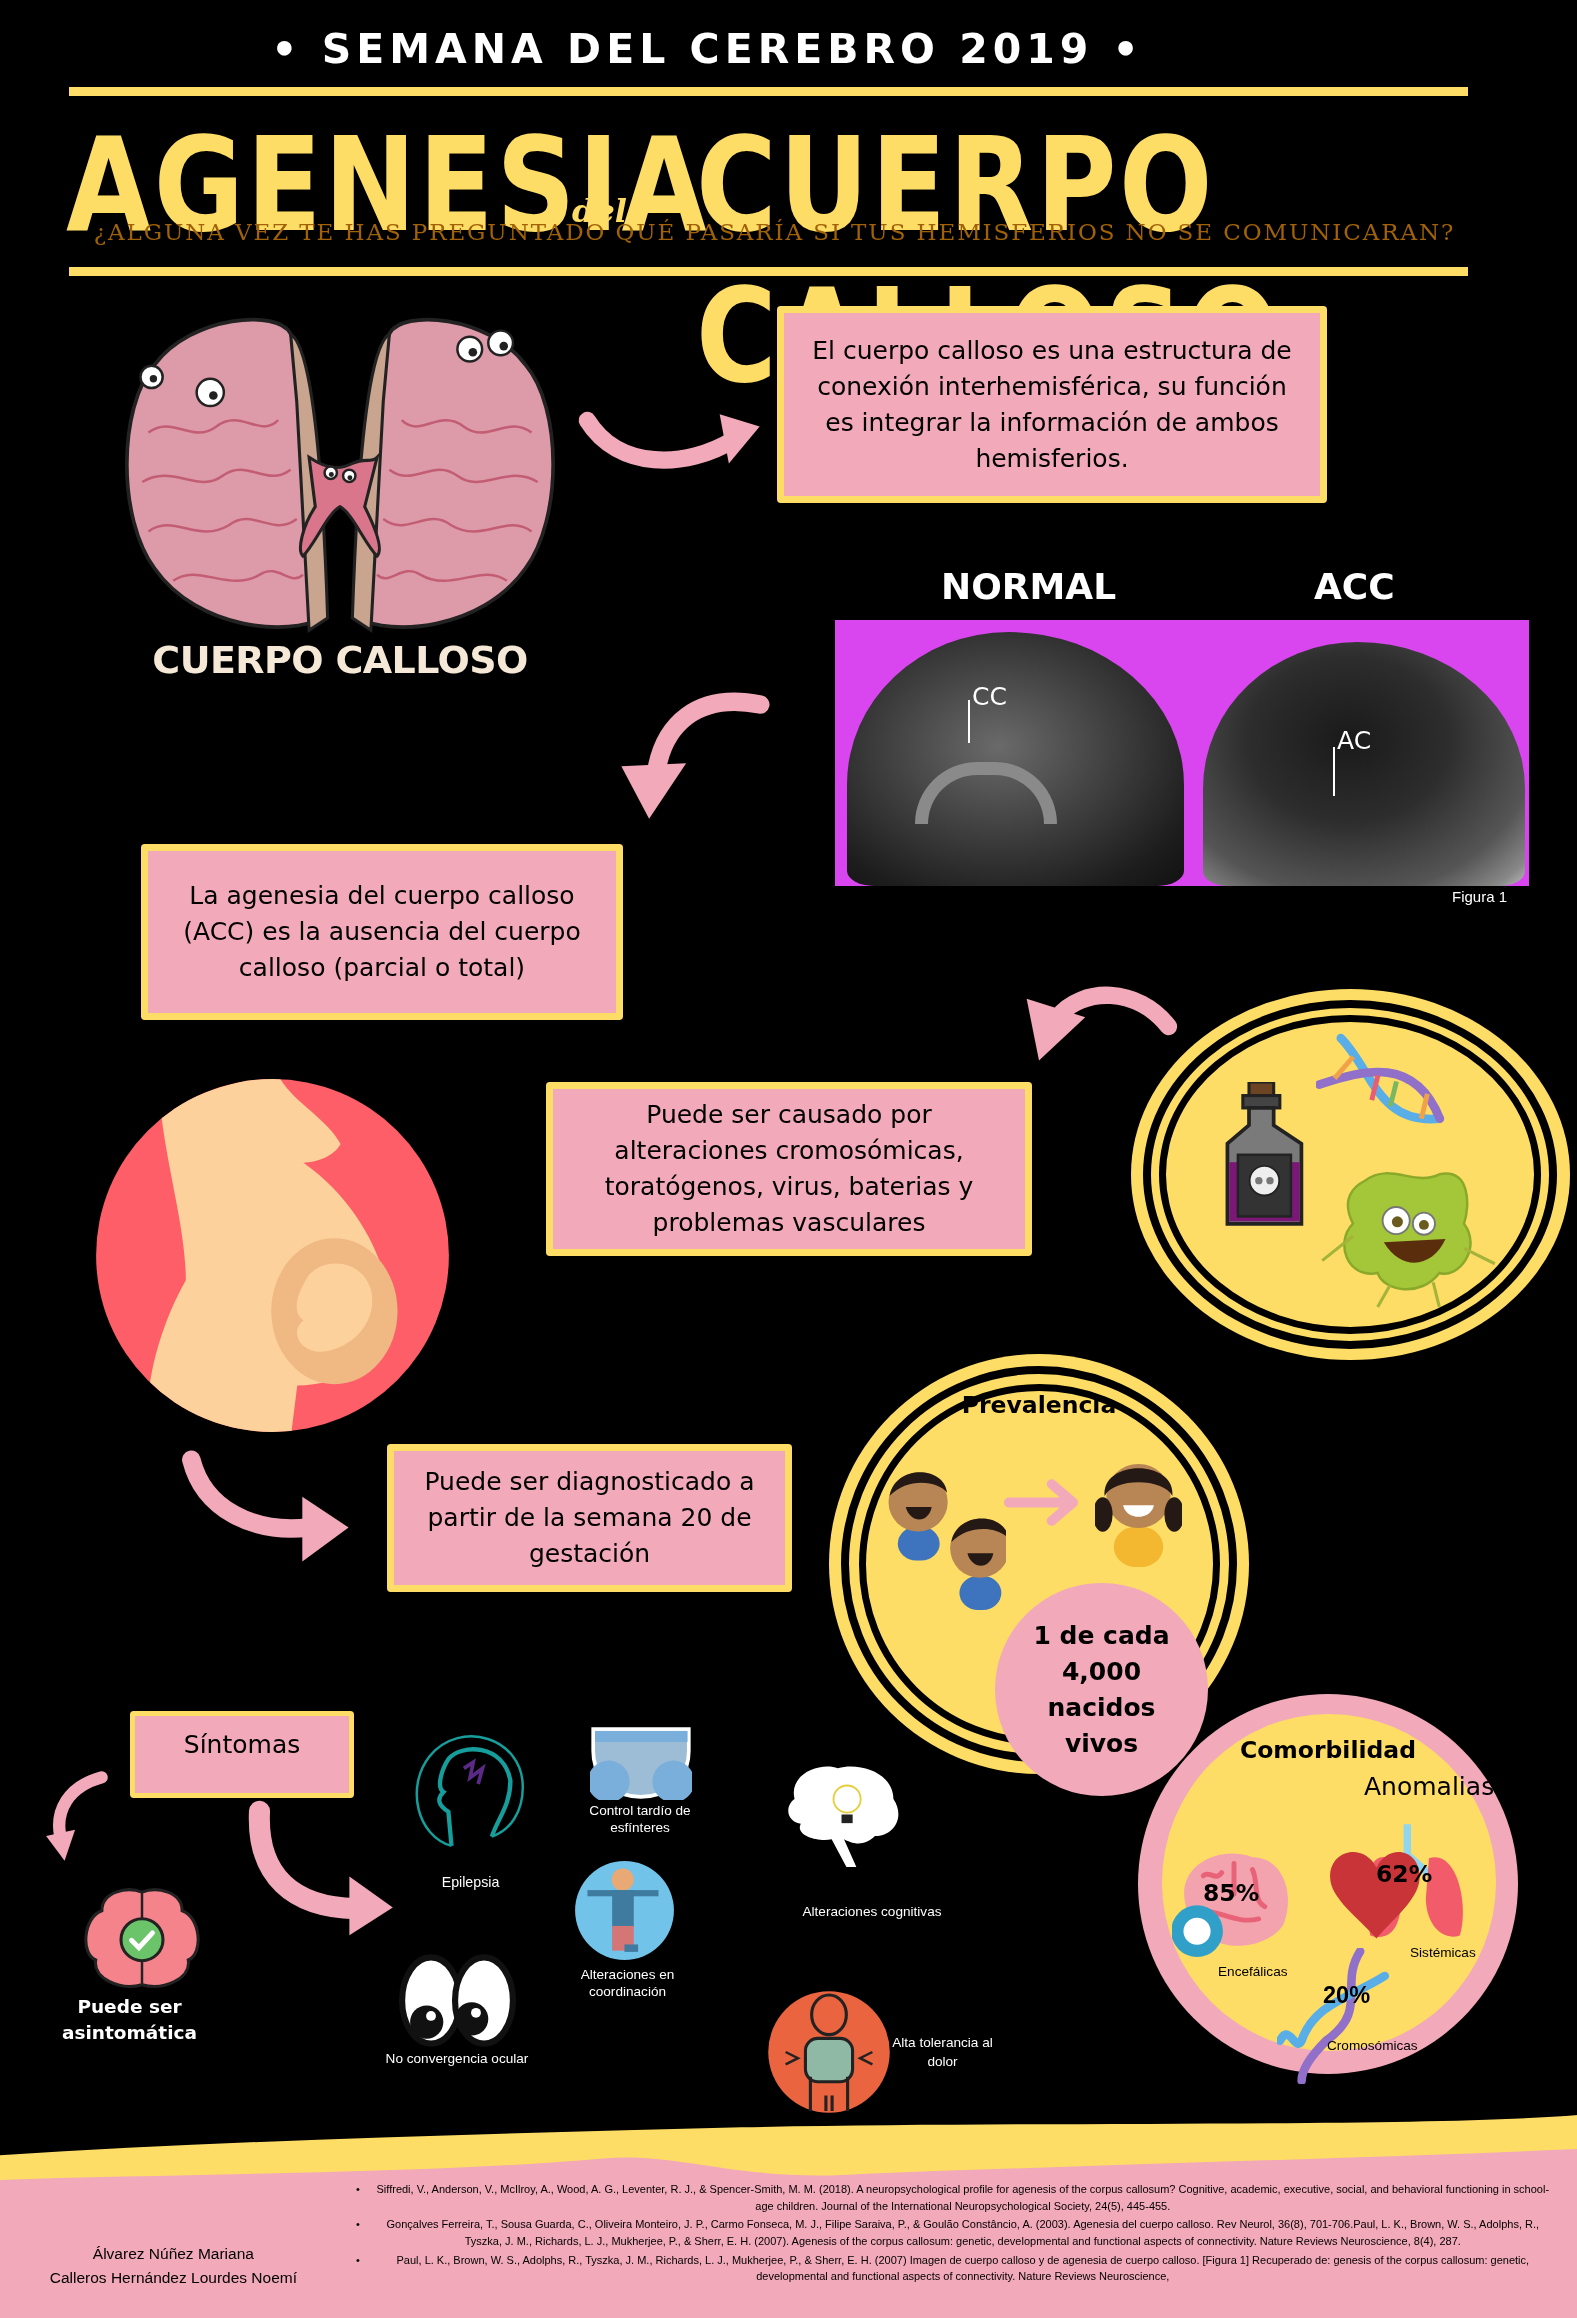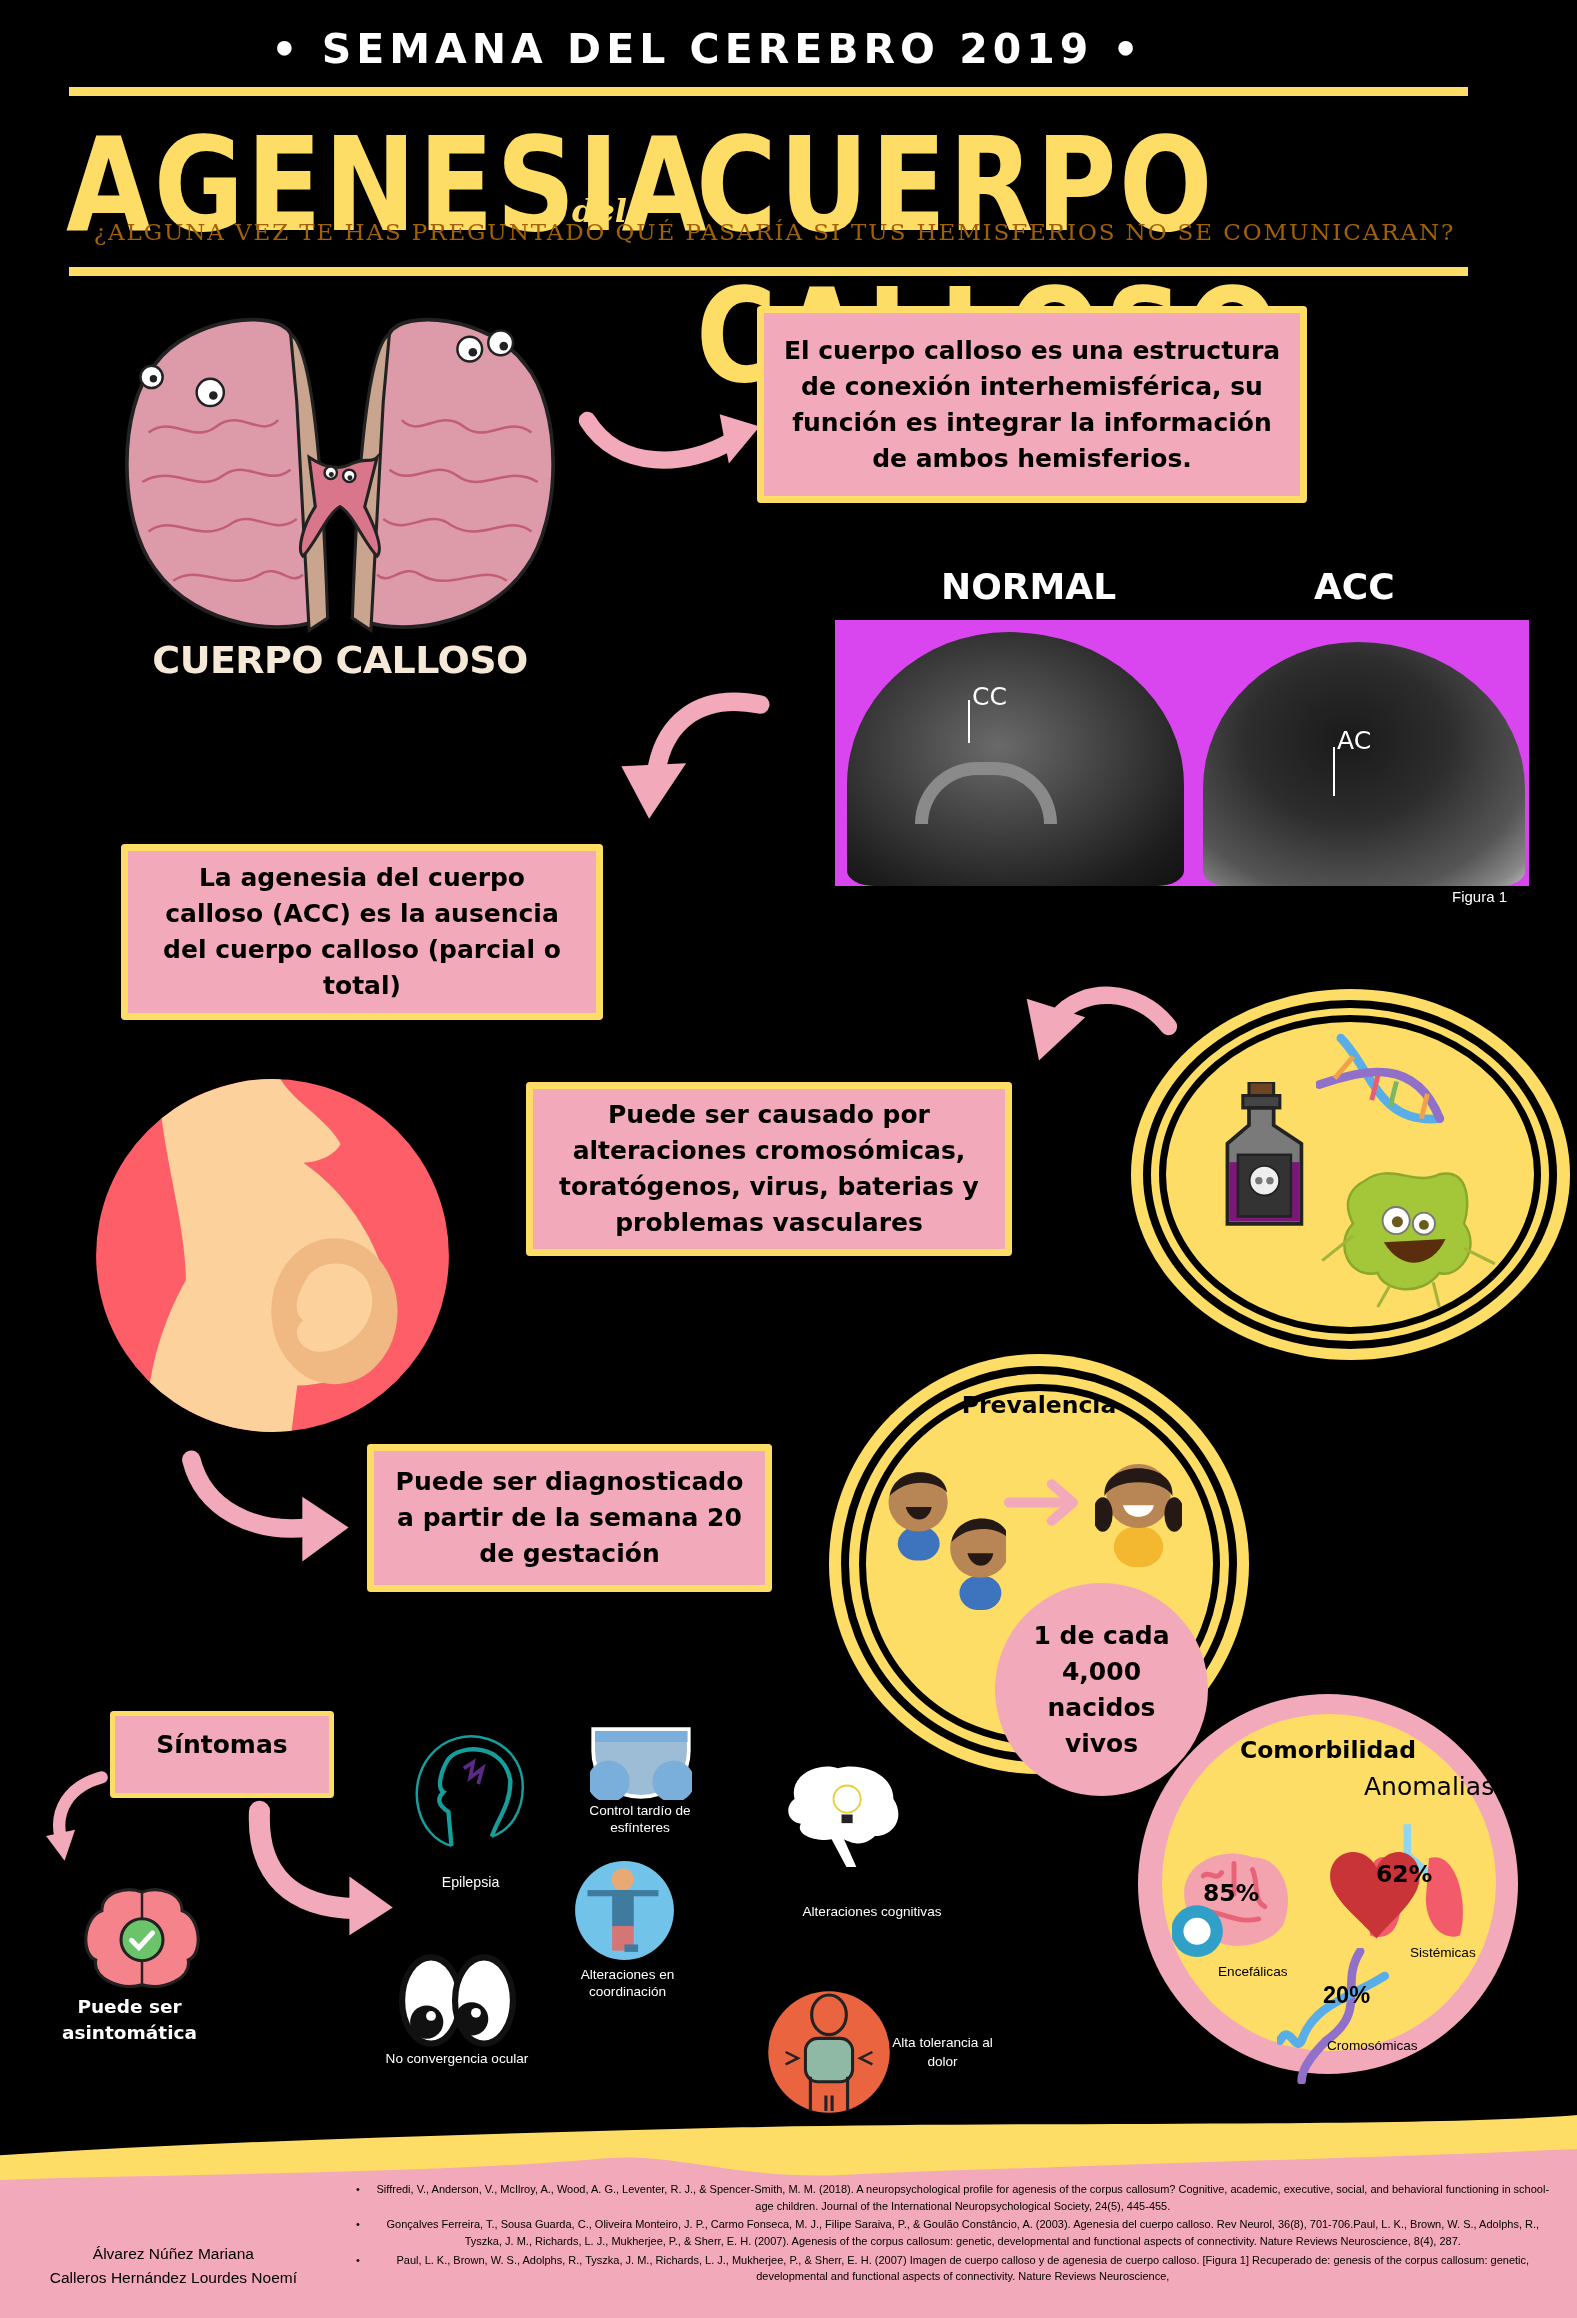--- a/index.html
+++ b/index.html
@@ -15,22 +15,22 @@
     font-weight: bold; font-size: 110px; letter-spacing: 2.5px; transform: scaleY(1.18); transform-origin: top left; }
   .title-r { left: 696px; top: 110px; color: #fedd66; font-family: "DejaVu Sans", sans-serif;
     font-weight: bold; font-size: 110px; letter-spacing: 2.5px; transform: scaleY(1.18); transform-origin: top left; }
   .title-del { left: 572px; top: 156px; color: #fedd66; font-family: "DejaVu Serif", serif;
     font-style: italic; font-weight: bold; font-size: 32px; margin-top: 36px; }
   .subtitle { left: 79px; top: 219px; width: 1391px; color: #a16207; font-family: "DejaVu Serif", serif;
     font-size: 23px; letter-spacing: 1.9px; text-align: center; }
 
   
   .box { background: #f2a9b9; border: 7.4px solid #fedd66; border-radius: 3.7px;
-    font-family: "DejaVu Sans", sans-serif; font-weight: bold; font-size: 25px; line-height: 36px;
-    display: flex; align-items: center; justify-content: center; text-align: center; }
+    font-family: "DejaVu Sans", sans-serif; font-weight: normal; font-size: 25px; line-height: 36px;
+    display: flex; align-items: center; justify-content: center; text-align: center; margin-left: 20px; }
 
   
   svg.arrow { position: absolute; overflow: visible; }
 
   
   .mri-label { color: #fff; font-family: "DejaVu Sans", sans-serif; font-weight: bold; font-size: 36px; }
   .mri { background: #d946ef; text-align: right; }
   .mri-scan { position: absolute; border-radius: 48% 52% 8% 8% / 60% 60% 6% 6%;
     background: radial-gradient(ellipse at 45% 45%, #6a6a6a 0%, #3e3e3e 45%, #1d1d1d 80%, #111 100%); }
   .mri-tag { position: absolute; color: #fff; font-family: "DejaVu Sans", sans-serif; font-size: 25px; }

